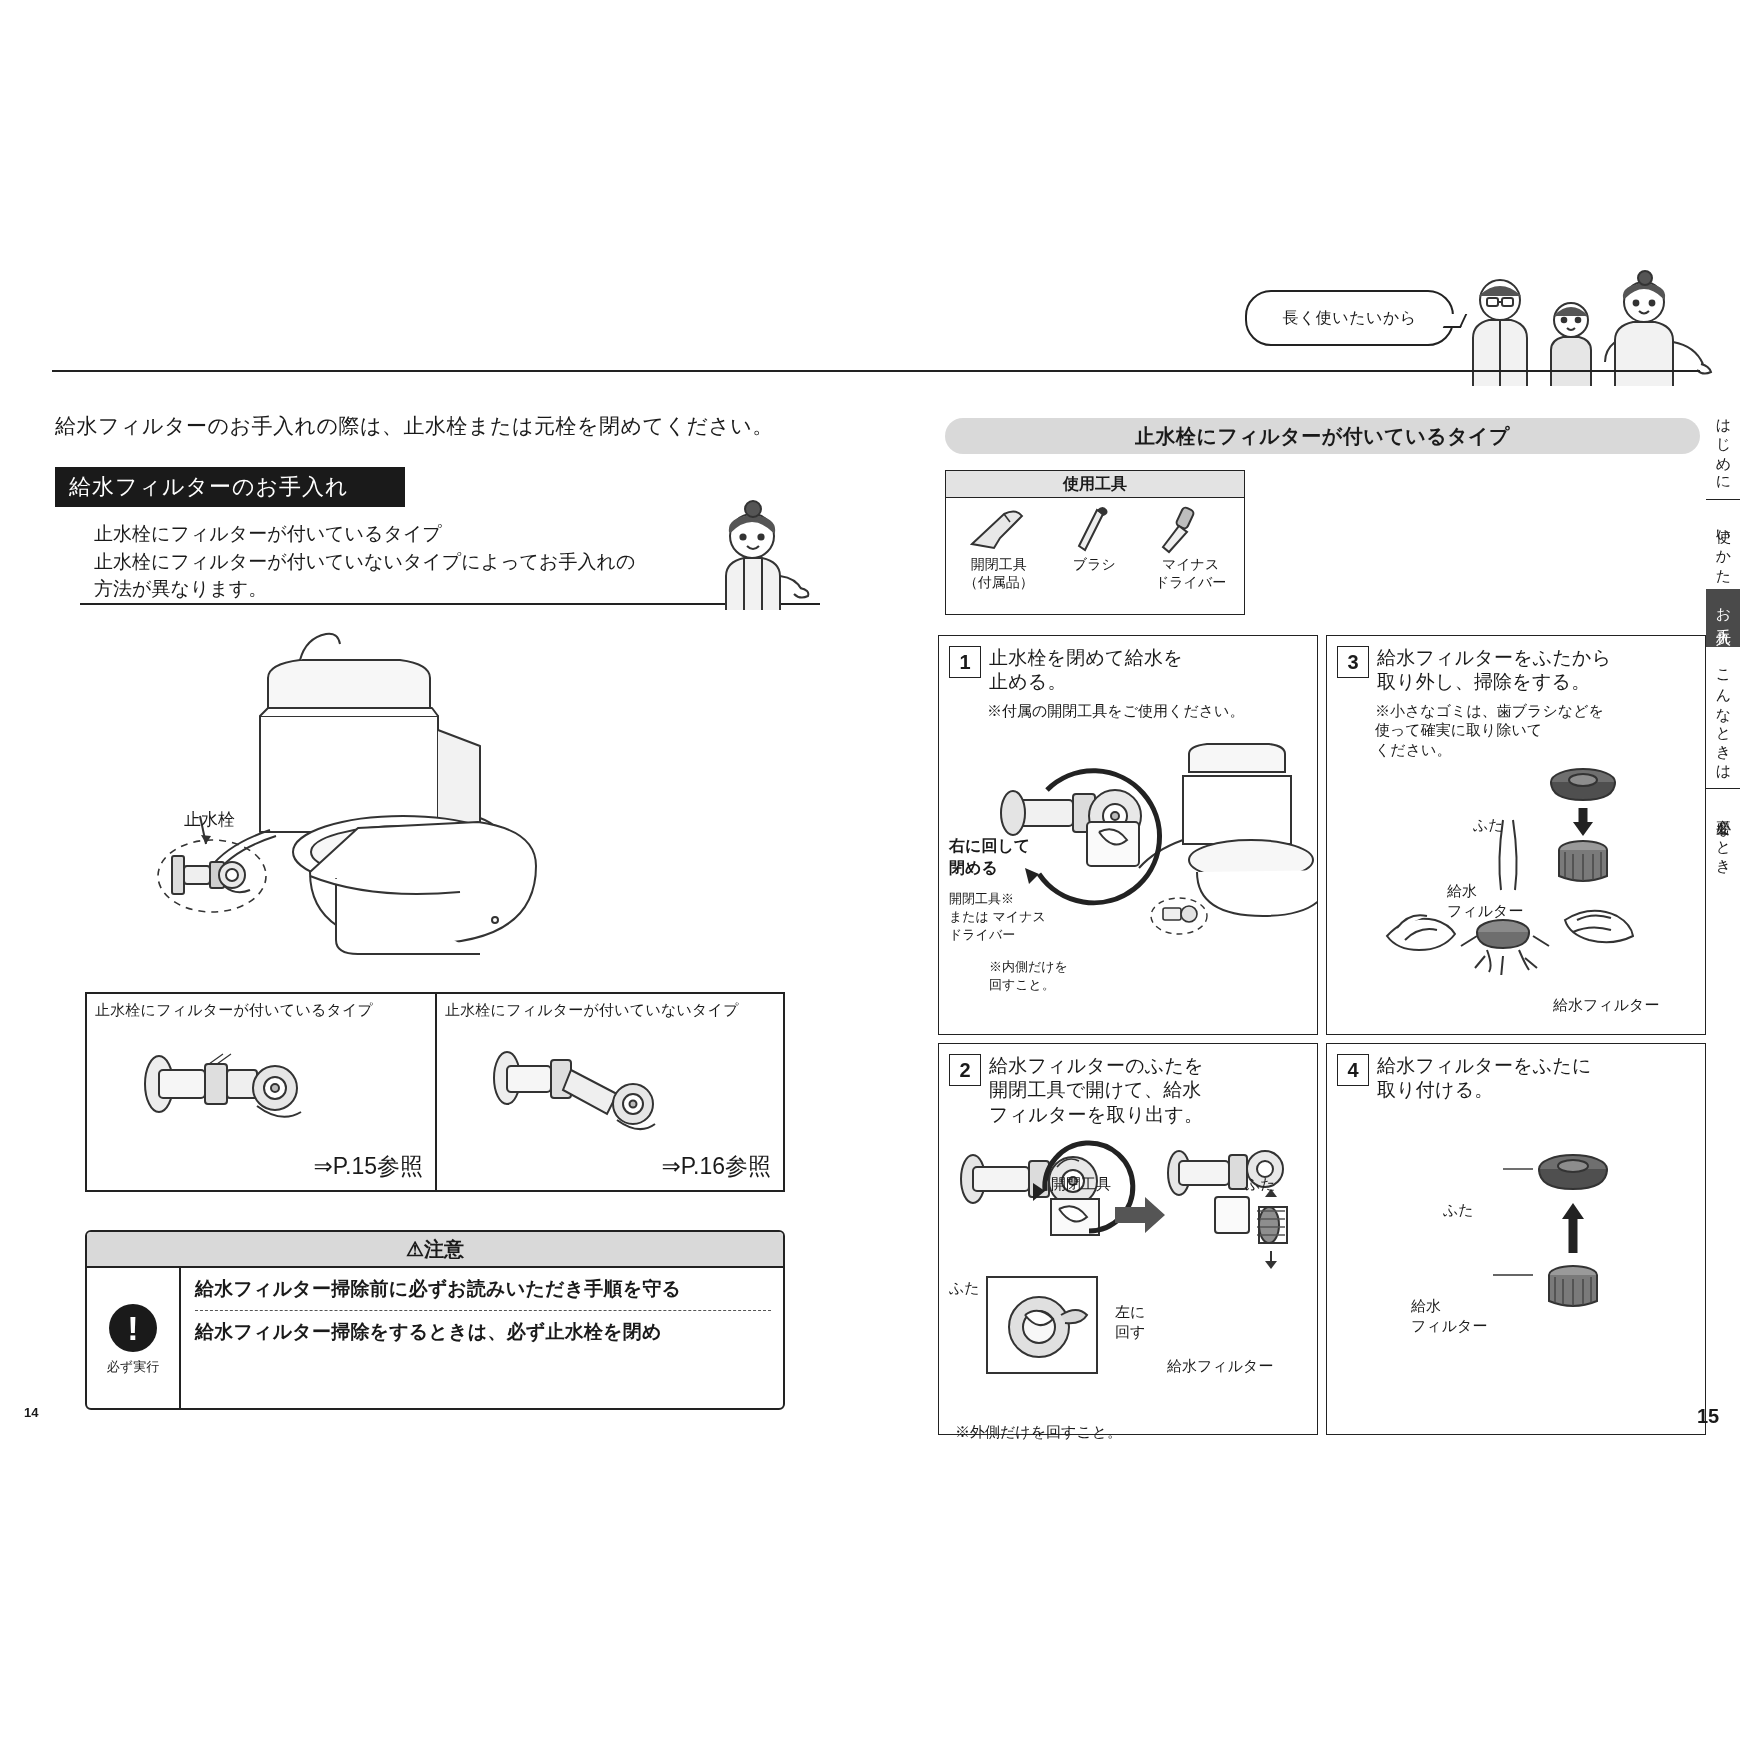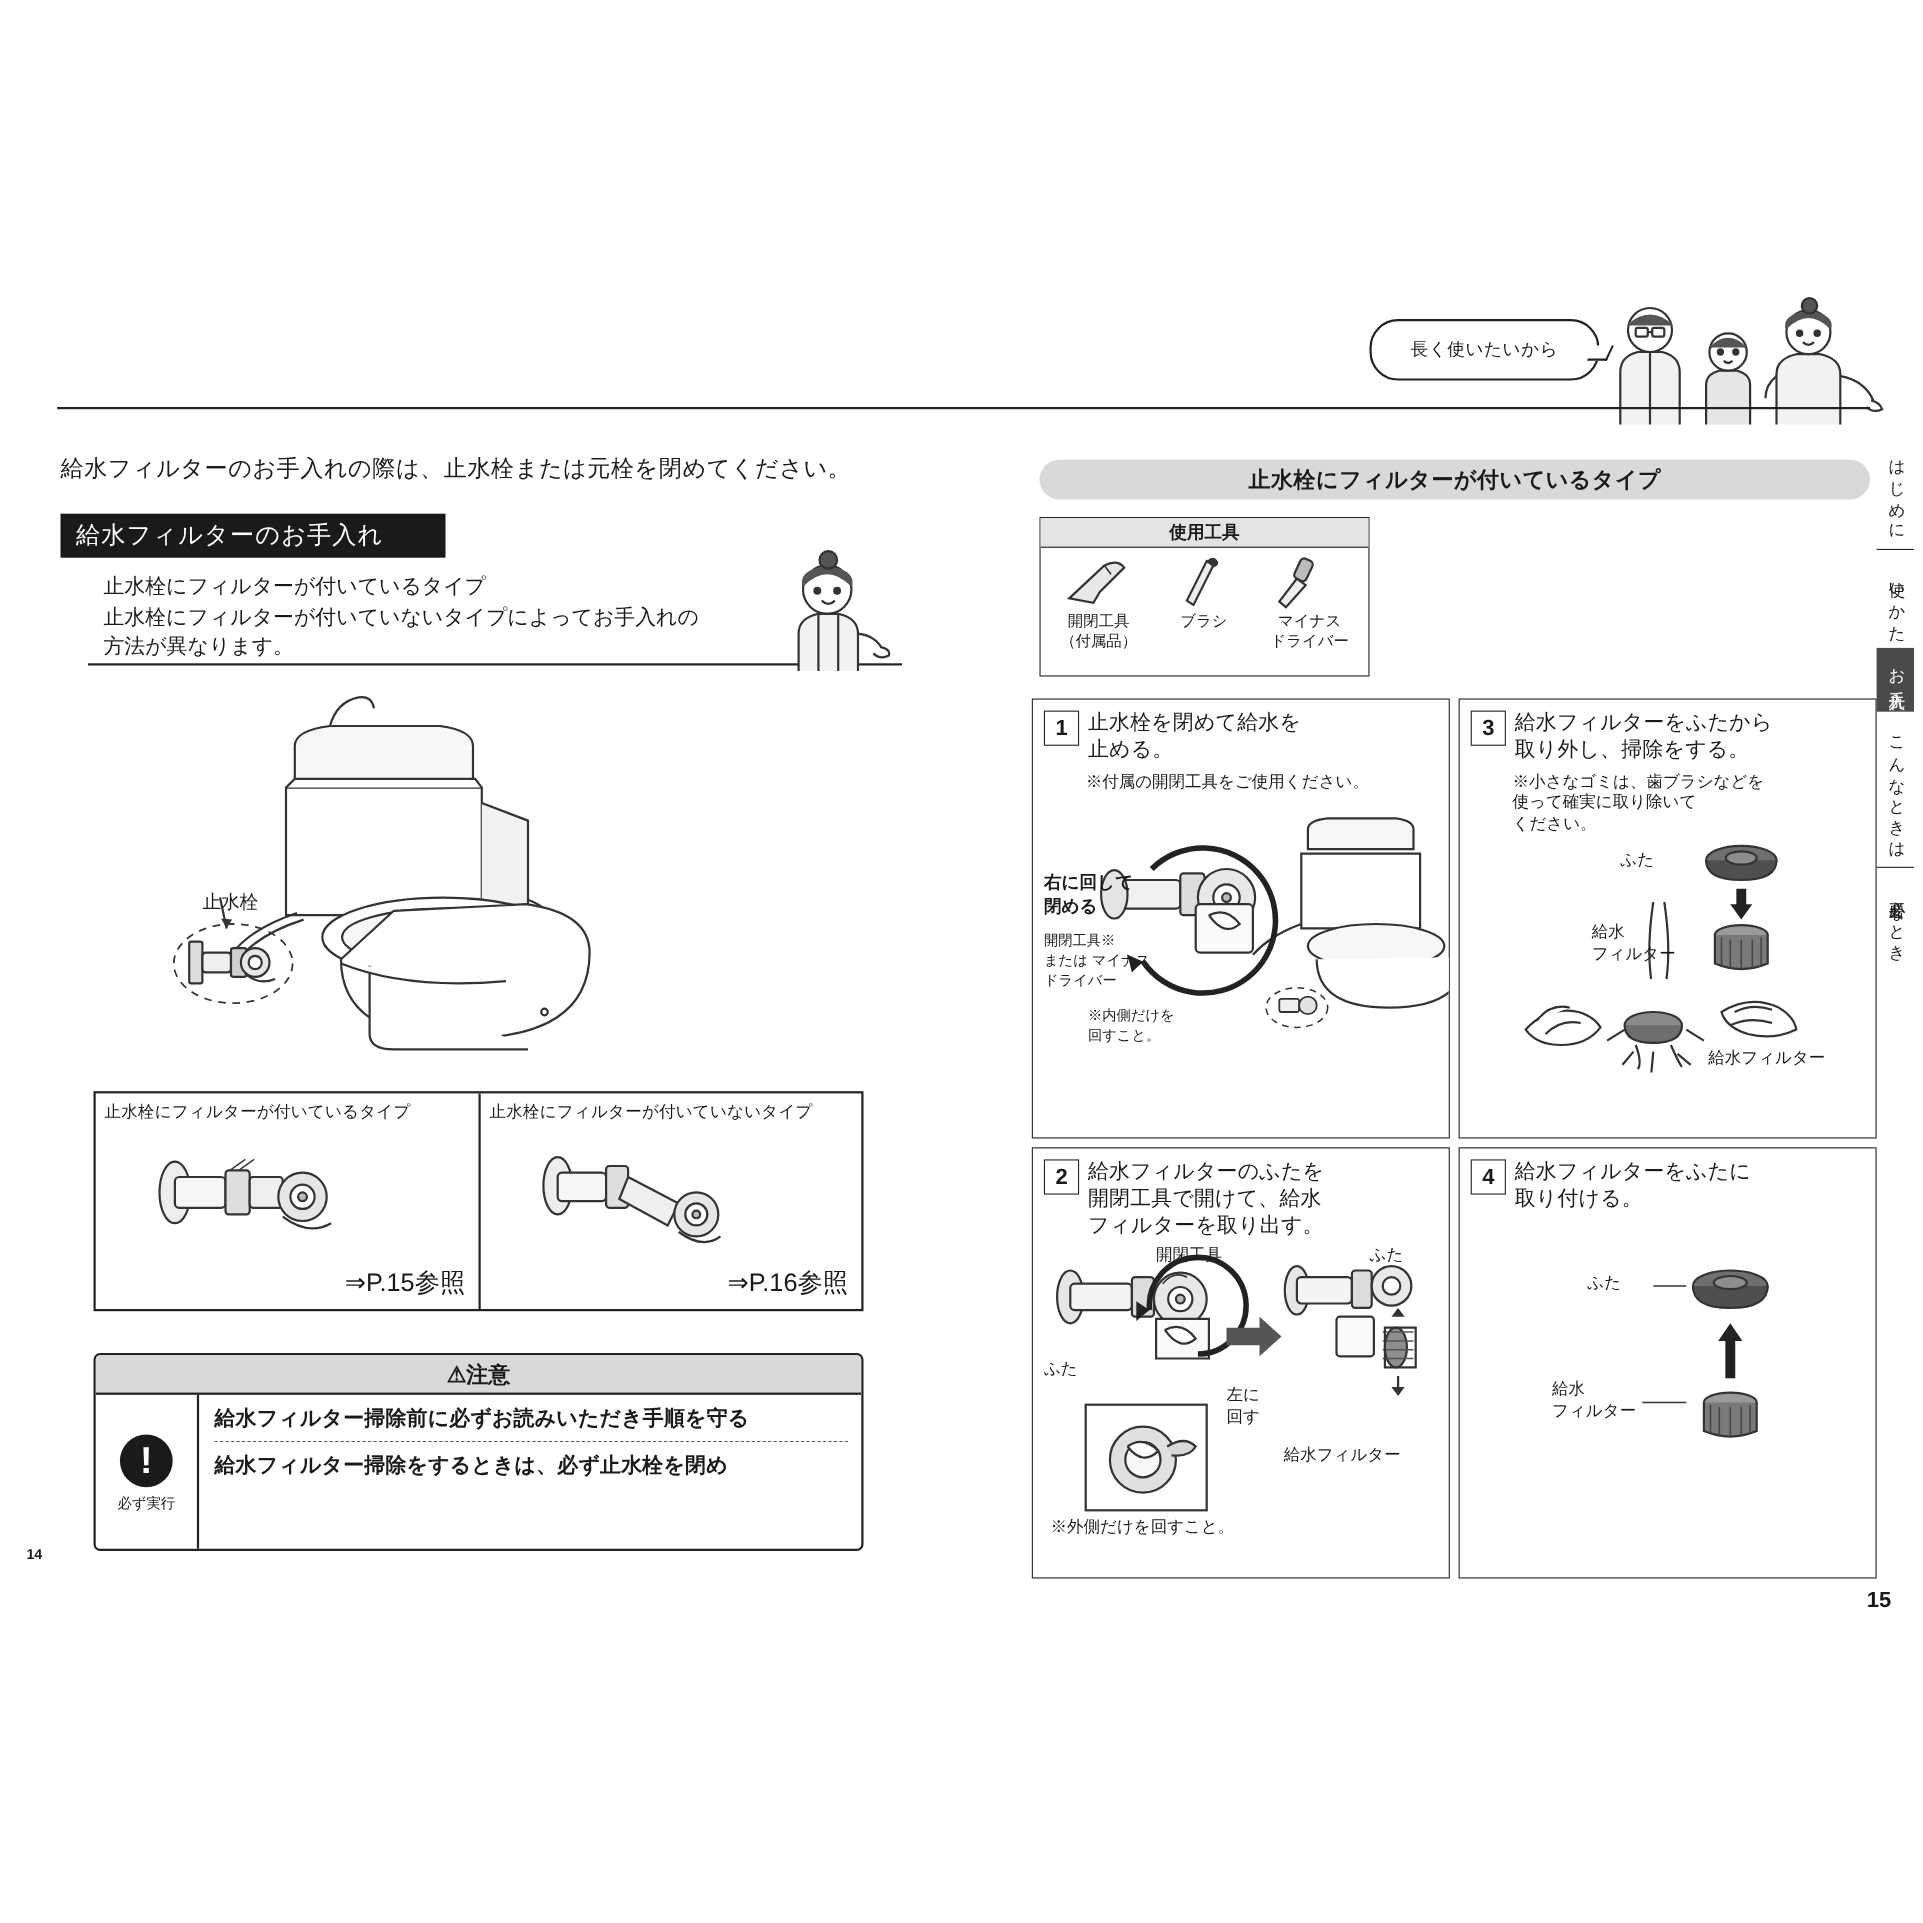--- a/index.html
+++ b/index.html
@@ -226,21 +226,21 @@
     display: flex; align-items: center; justify-content: center;
     flex: 0 0 auto;
     margin-right: 8px;
   }
   .step-title { font-size: 19px; line-height: 1.28; letter-spacing: .2px; }
   .step-note {
     font-size: 15px;
     line-height: 1.32;
     margin: 6px 10px 0 48px;
   }
-  .figcap { font-size: 13px; position: absolute; }
+  .figcap { font-size: 13px; position: absolute; margin-top: 44px; }
 
   
   .tabs { position: absolute; left: 1706px; top: 400px; width: 38px; }
   .tab {
     width: 34px;
     box-sizing: border-box;
     font-size: 15px;
     writing-mode: vertical-rl;
     text-orientation: upright;
     display: flex; align-items: center; justify-content: center;
@@ -252,21 +252,21 @@
   .tab.active { background: #4a4a4a; color: #fff; }
   .tab-sep { width: 34px; height: 1px; background: #222; margin: 6px 0 10px 0; }
 
   
   .pg-left {
     position: absolute; left: 24px; top: 1405px;
     font-size: 13px; font-weight: bold;
   }
   .pg-right {
     position: absolute; left: 1697px; top: 1405px;
-    font-size: 20px; font-weight: bold; margin-top: 39px;
+    font-size: 20px; font-weight: bold;
   }
   svg { display: block; }
 </style>
 </head>
 <body>
 
 <div class="page">
 
   <div class="balloon-area">
     <div class="balloon">

